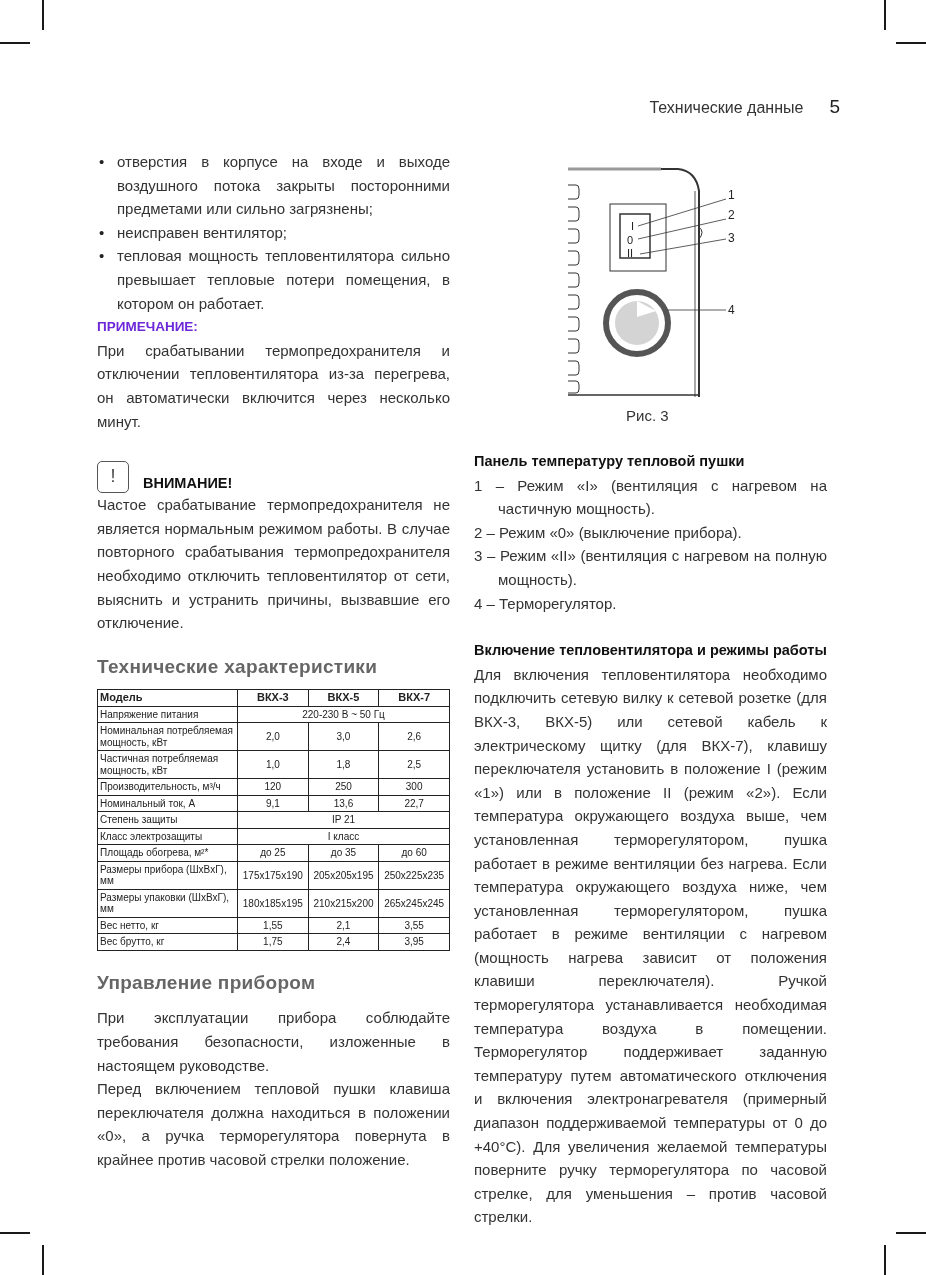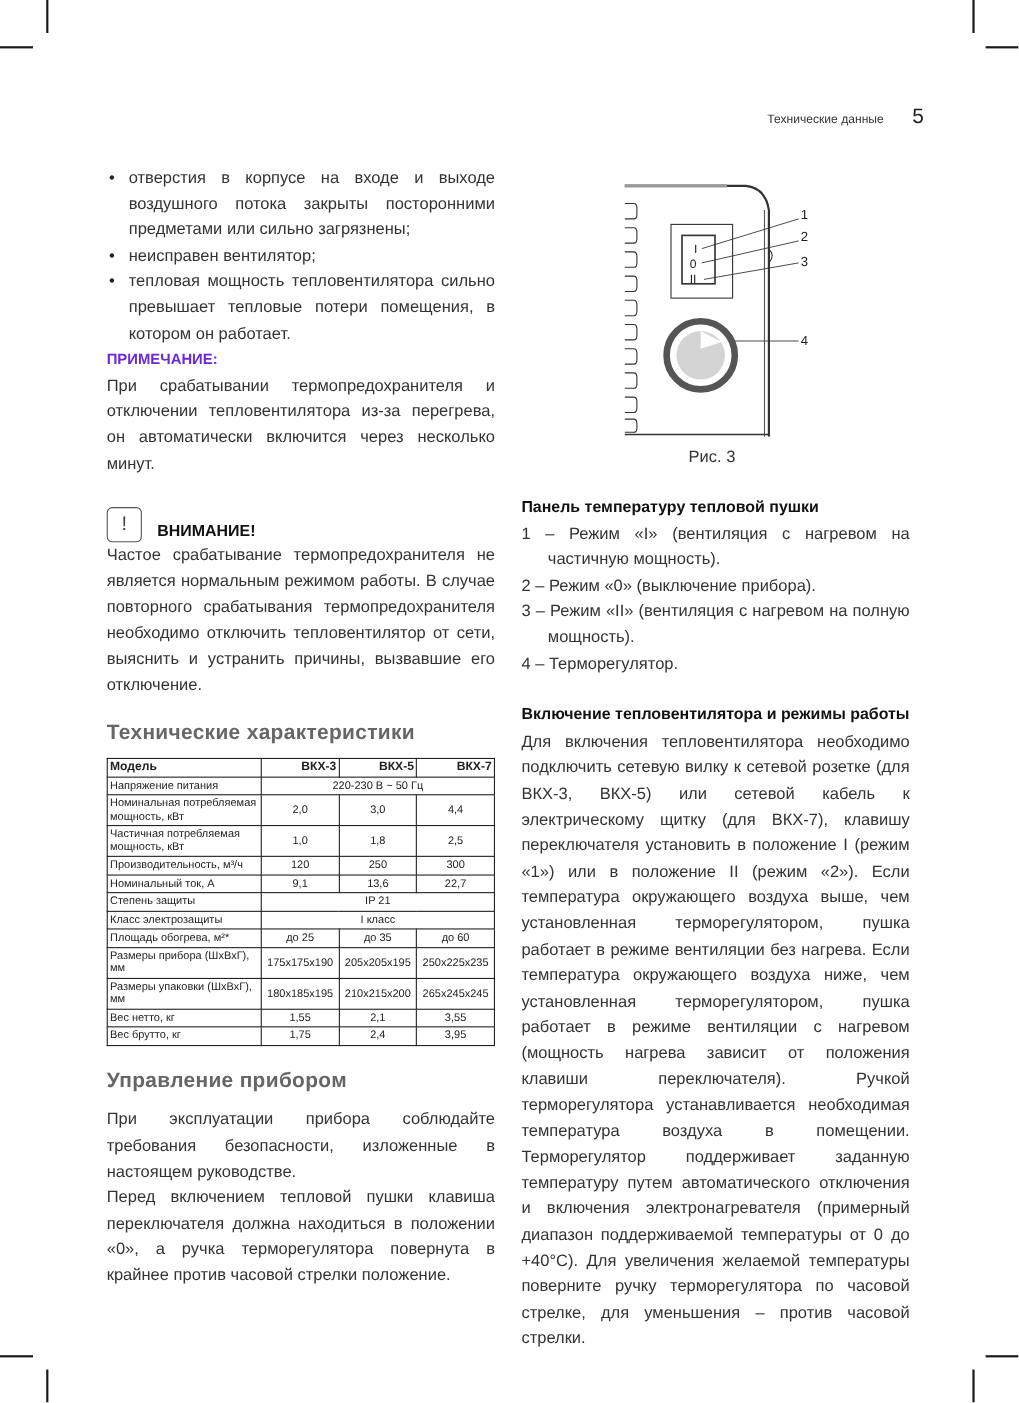--- a/index.html
+++ b/index.html
@@ -1,37 +1,37 @@
 <!DOCTYPE html>
 <html><head>
 <meta charset="utf-8">
 <style>
   html, body { margin: 0; padding: 0; background: #ffffff; }
   body { width: 926px; height: 1275px; position: relative; overflow: hidden;
          font-family: "Liberation Sans", sans-serif; color: #2b2b2b; }
   .crop { position: absolute; background: #1a1a1a; }
   .hdr { position: absolute; top: 96px; right: 86px; display: flex; align-items: baseline; }
-  .hdr .title { font-size: 11px; color: #333; margin-right: 26px; }
+  .hdr .title { font-size: 16px; color: #333; margin-right: 26px; }
   .hdr .num { font-size: 19px; color: #222; }
   .col { position: absolute; font-size: 15px; line-height: 23.6px; color: #333; }
   .left { left: 97px; top: 150px; width: 353px; }
   .right { left: 474px; top: 450px; width: 353px; }
   .just { text-align: justify; }
   ul.bul { list-style: none; margin: 0; padding: 0; }
   ul.bul li { position: relative; padding-left: 20px; text-align: justify; }
   ul.bul li::before { content: "•"; position: absolute; left: 2px; top: 0; color: #222; }
   .note-h { font-weight: bold; font-size: 13.5px; color: #6d28d9; }
   .warn { display: flex; align-items: flex-end; margin-top: 28px; }
   .warn-icon { width: 30px; height: 30px; border: 1.5px solid #555; border-radius: 5px;
                display: flex; align-items: center; justify-content: center; font-size: 18px; color: #444; margin-right: 14px; }
   .warn-h { font-weight: bold; font-size: 14.5px; color: #111; line-height: 20px; }
   .sec-h { font-weight: bold; font-size: 19px; color: #666; letter-spacing: 0.3px; }
   table.spec { border-collapse: collapse; width: 353px; font-size: 10px; line-height: 11.5px; color: #222; margin-top: 11px; }
   table.spec td, table.spec th { border: 1px solid #222; padding: 2px 2px; }
-  table.spec th { font-weight: bold; font-size: 11px; text-align: right; }
+  table.spec th { font-weight: bold; font-size: 11px; text-align: center; }
   table.spec th.first { text-align: left; margin-top: 47px; }
   table.spec td.c { text-align: center; white-space: nowrap; }
   .foot { font-size: 9.8px; line-height: 11px; color: #333; margin-top: 3px; }
   .sub-h { font-weight: bold; font-size: 14.5px; color: #111; line-height: 23.6px; }
   ol.num { list-style: none; margin: 0; padding: 0; }
   ol.num li { padding-left: 24px; text-indent: -24px; text-align: justify; }
   .fig { position: absolute; left: 566px; top: 167px; width: 190px; }
   .fig-cap { position: absolute; left: 626px; top: 407px; font-size: 15px; color: #333; }
 </style>
 </head>
@@ -84,21 +84,21 @@
       <th>ВКХ-7</th>
     </tr>
     <tr>
       <td>Напряжение питания</td>
       <td class="c" colspan="3">220-230 В ~ 50 Гц</td>
     </tr>
     <tr>
       <td>Номинальная потребляемая мощность, кВт</td>
       <td class="c">2,0</td>
       <td class="c">3,0</td>
-      <td class="c">4,4</td>
+      <td class="c">2,6</td>
     </tr>
     <tr>
       <td>Частичная потребляемая мощность, кВт</td>
       <td class="c">1,0</td>
       <td class="c">1,8</td>
       <td class="c">2,5</td>
     </tr>
     <tr>
       <td>Производительность, м³/ч</td>
       <td class="c">120</td>

